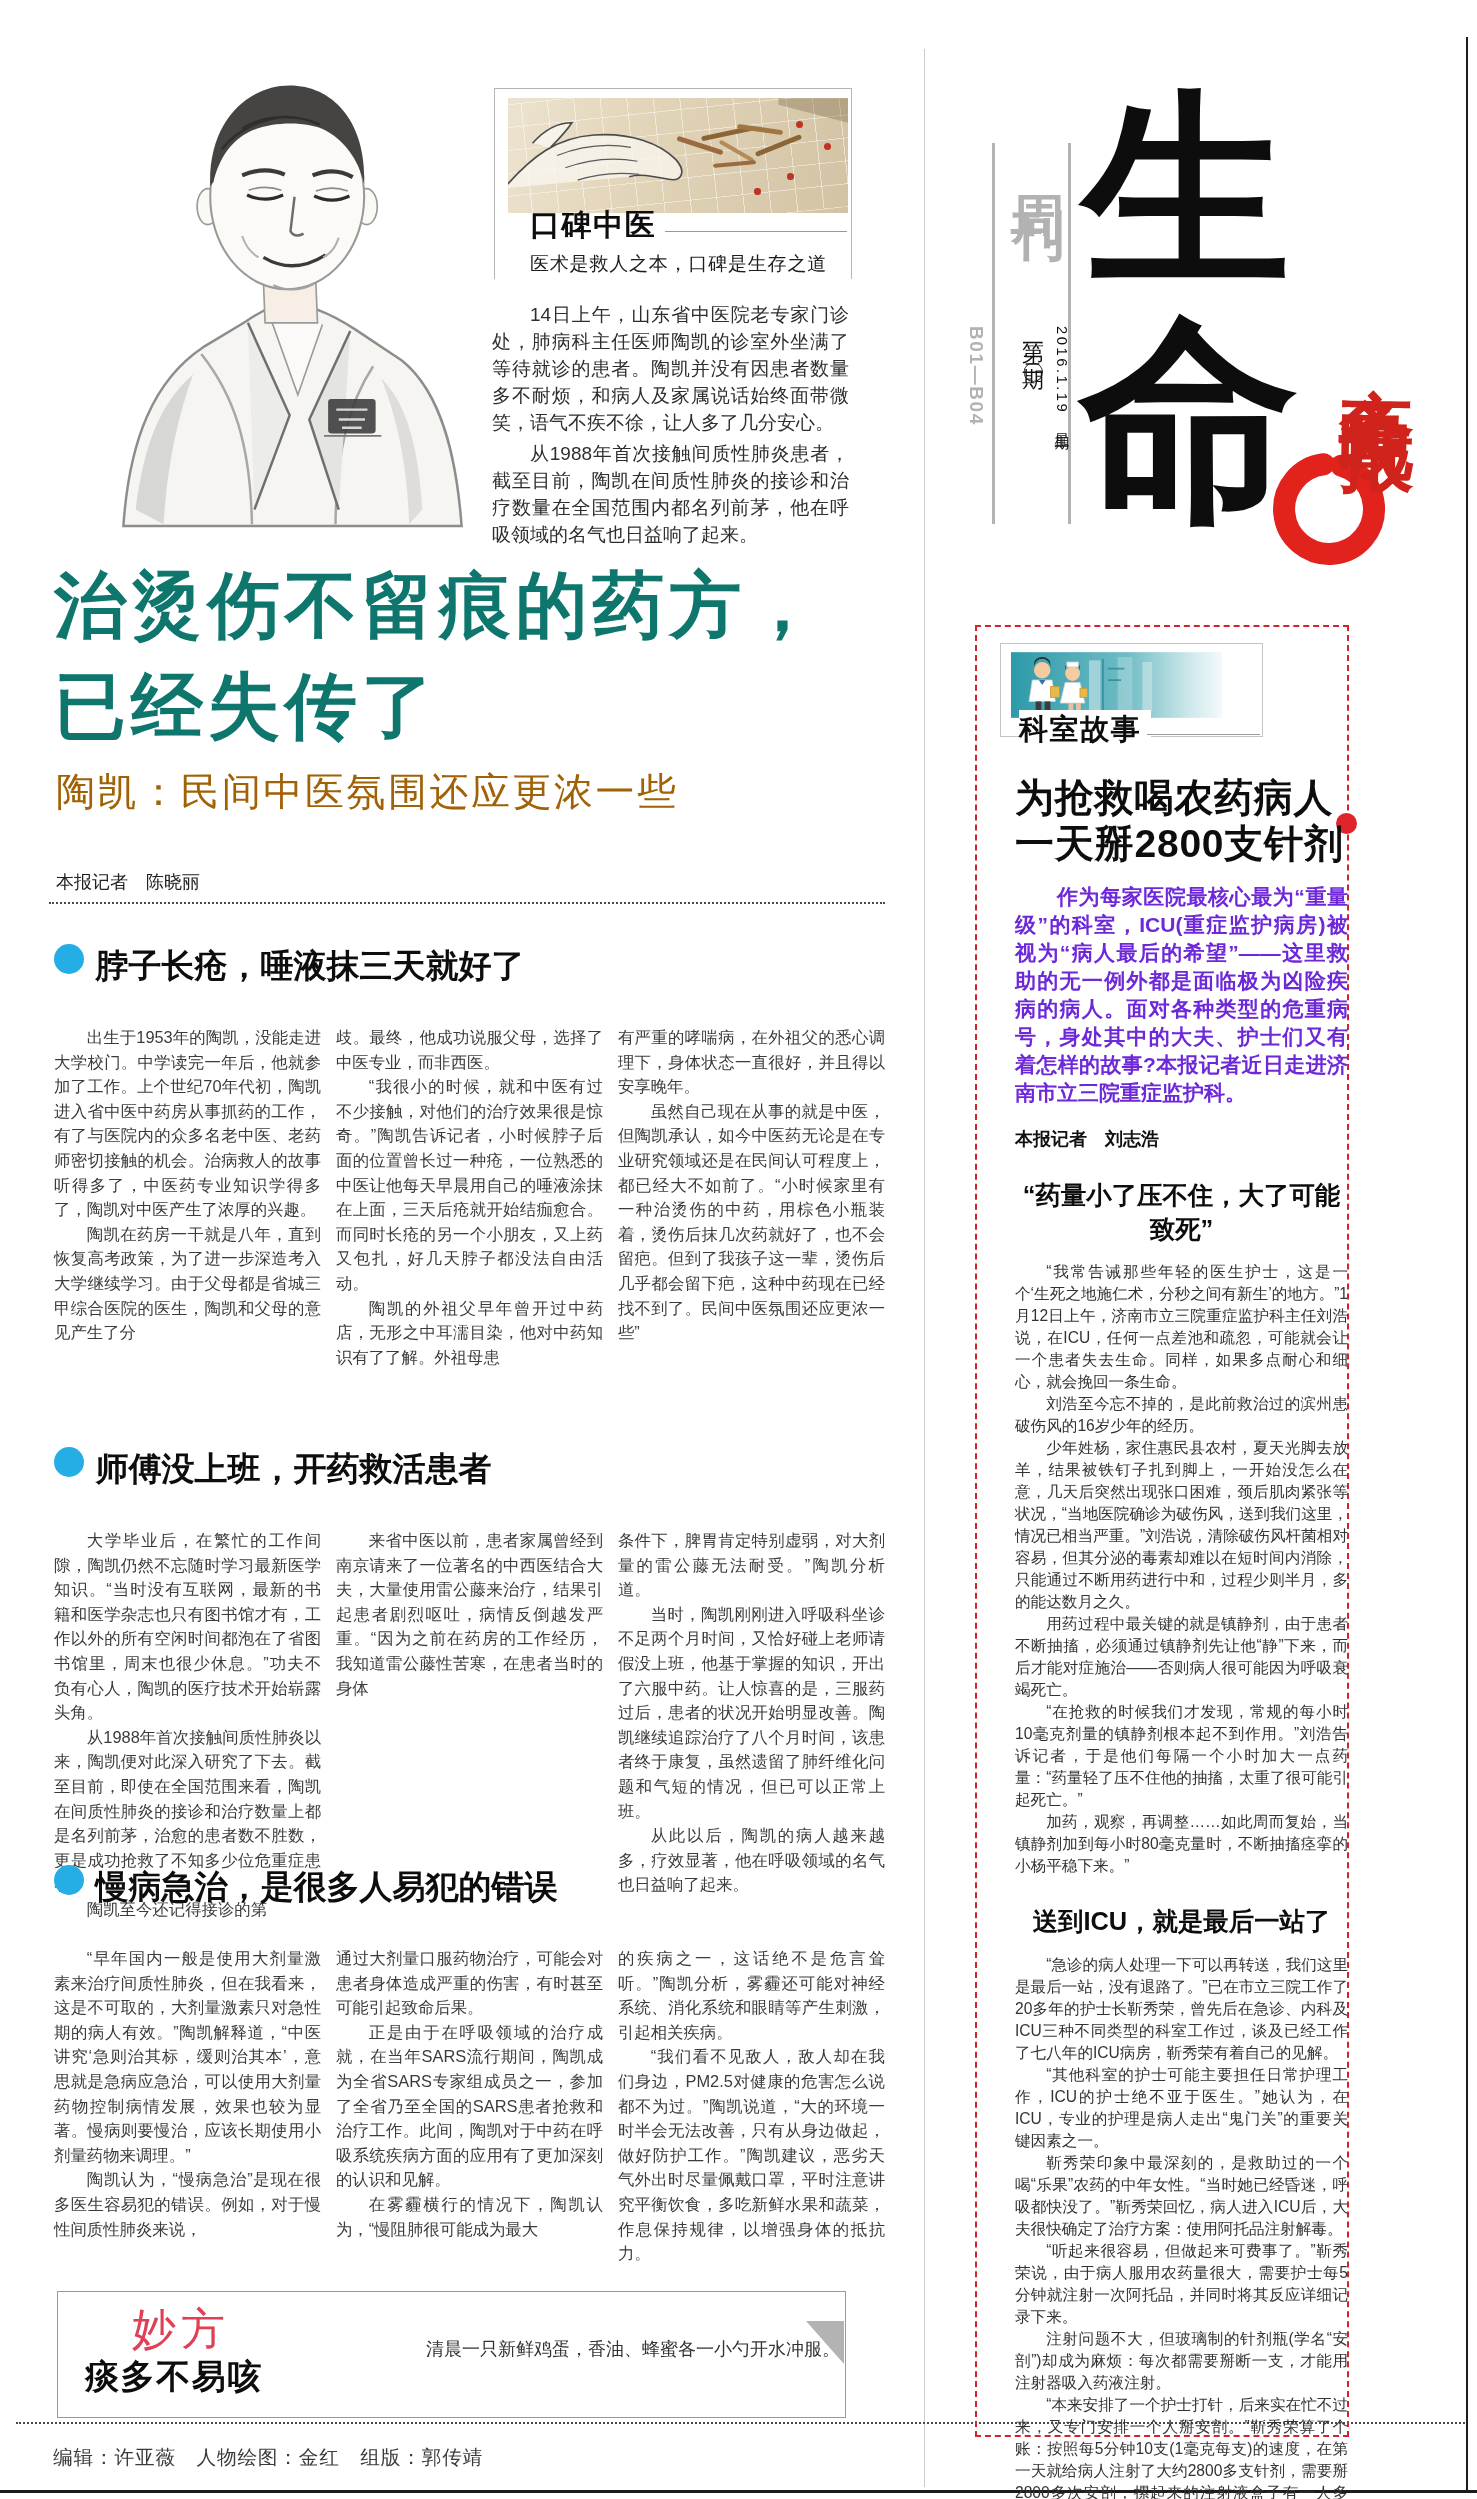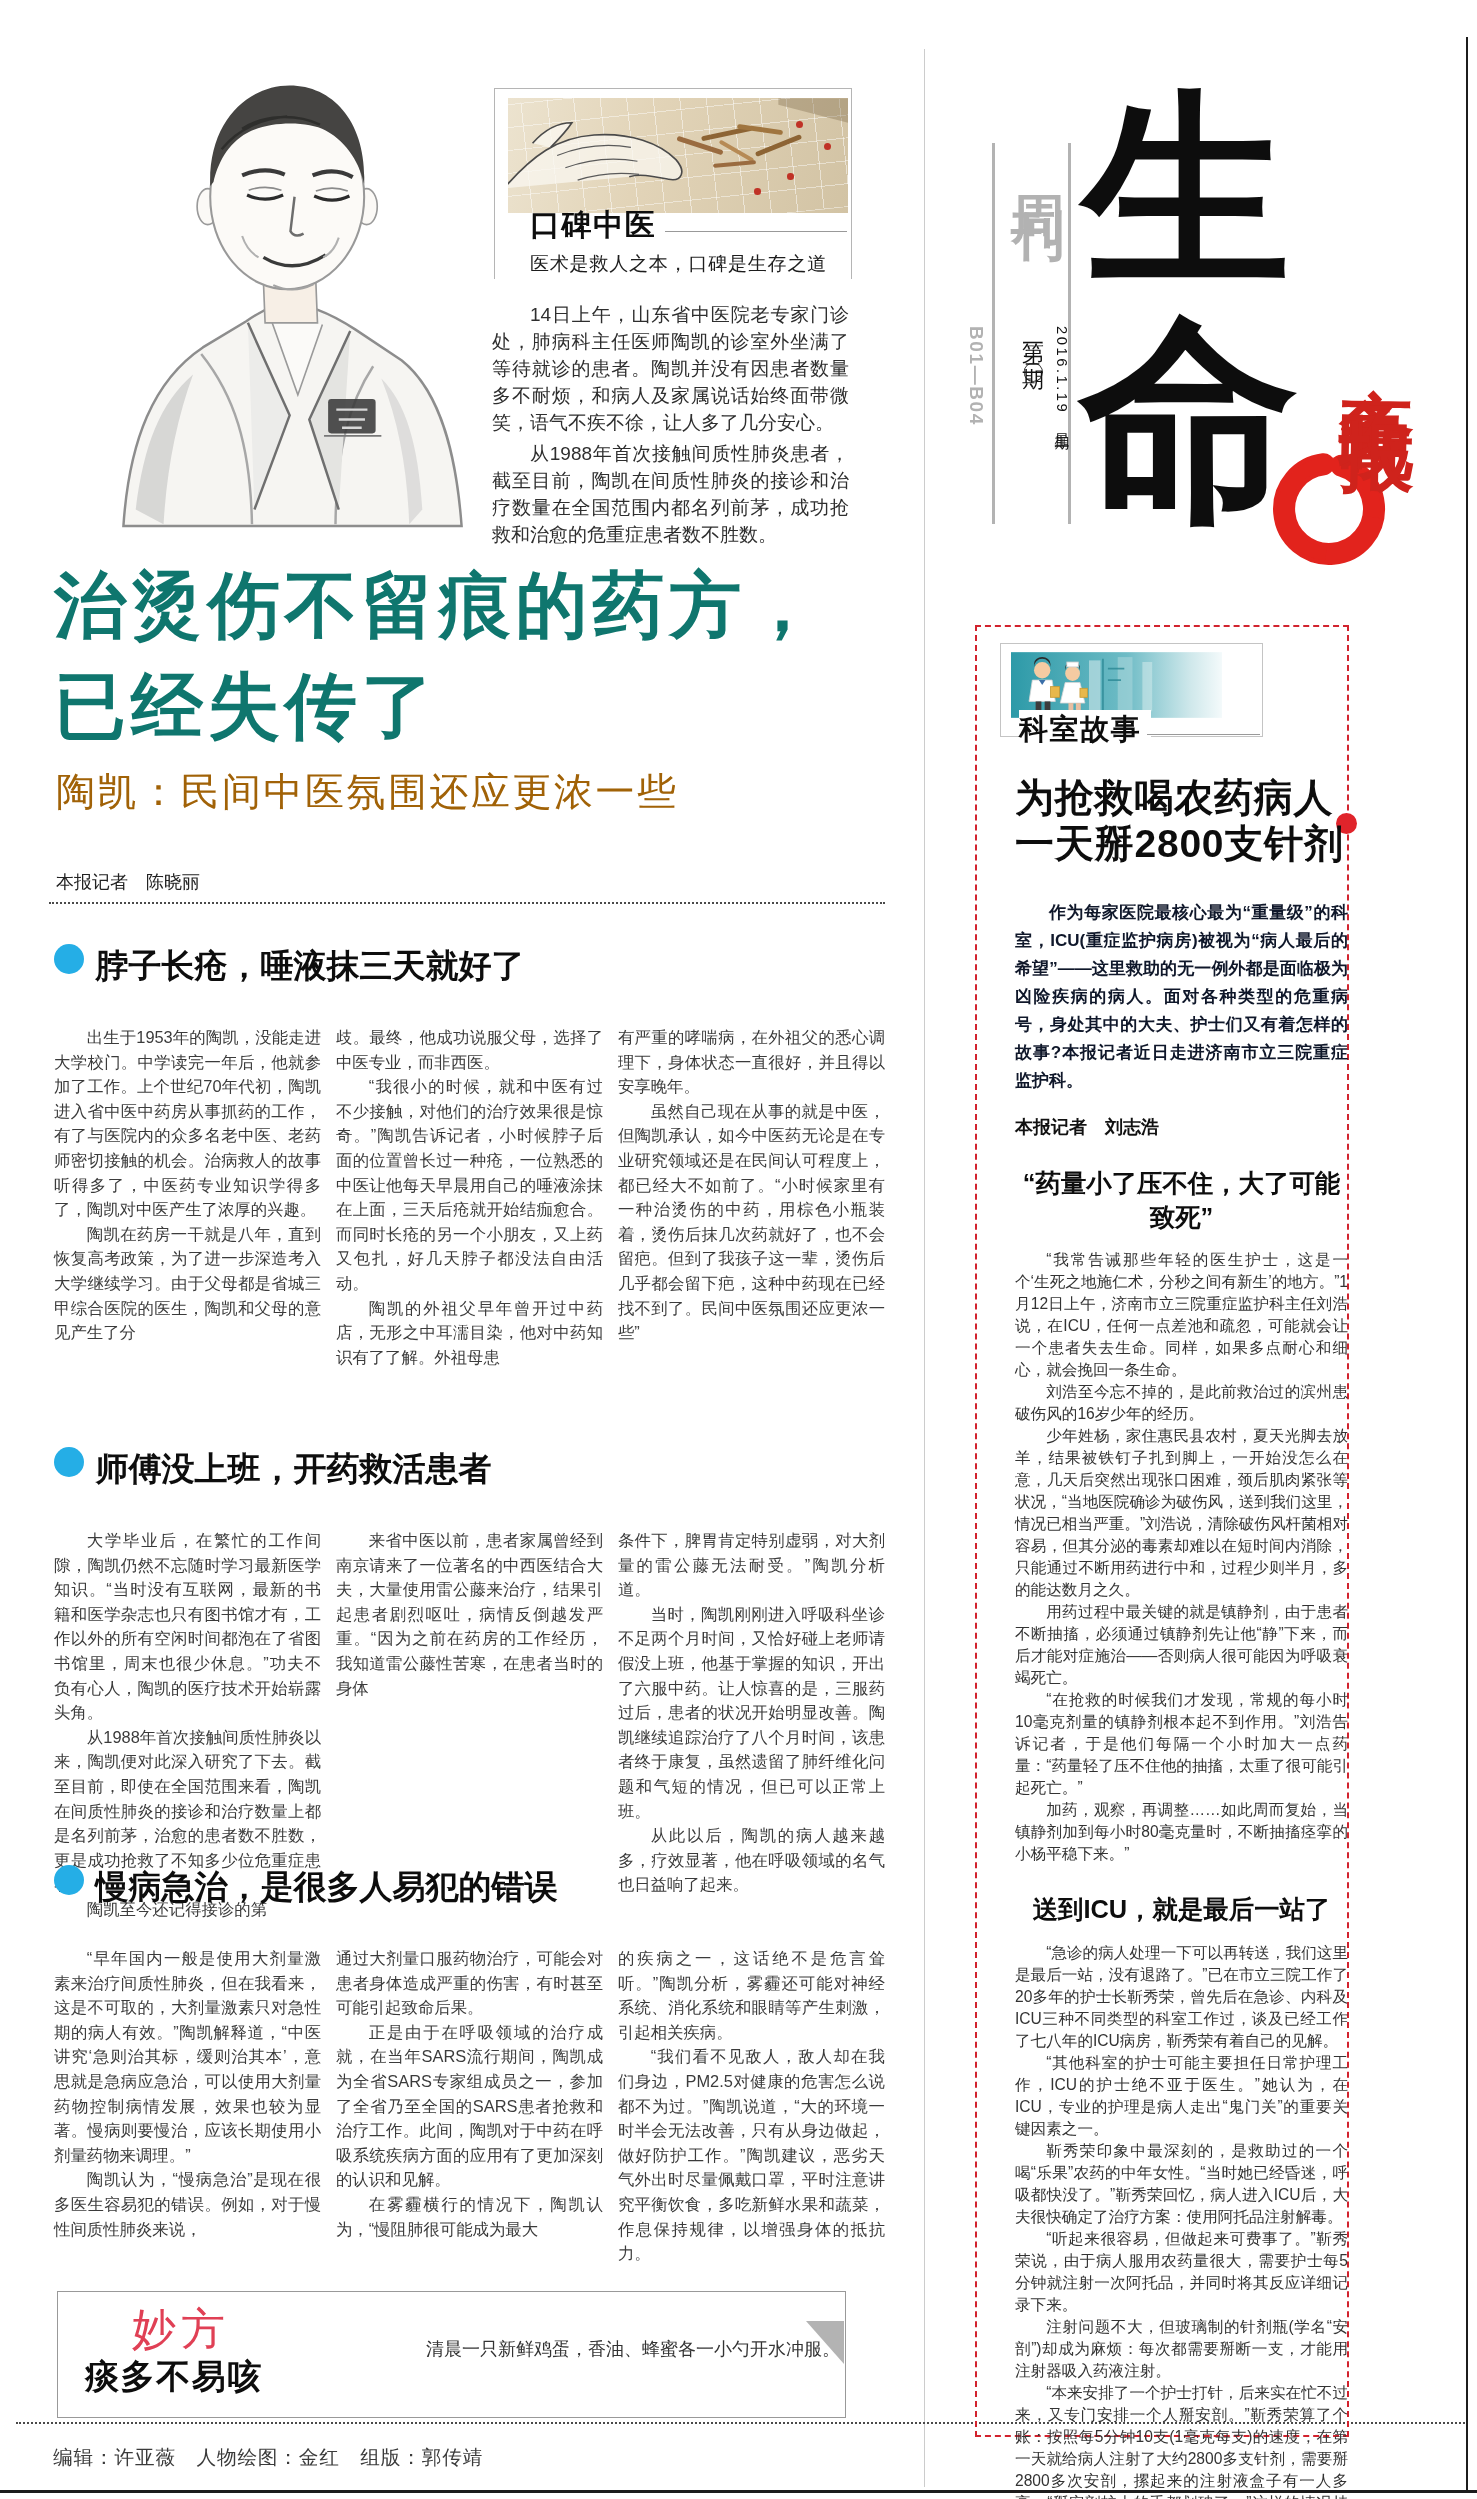--- a/index.html
+++ b/index.html
@@ -54,21 +54,21 @@
   .fold{width:0;height:0;border-top:43px solid #b3b3b3;border-left:38px solid transparent;}
   .credits{font-size:19.7px;color:#3b3b3b;letter-spacing:0.8px;}
   
   .feature-box{border:2.5px dashed #d2232e;}
   .red-dot{width:21px;height:21px;border-radius:50%;background:#e0242b;}
   .banner-frame{border:0.8px solid #c4c4c4;background:#fff;}
   .feature-tag{font-size:29px;font-weight:bold;color:#0d0d0d;background:#fff;letter-spacing:1.6px;}
   .tag-rule{height:0.8px;background:#9a9a9a;}
   .feature-content{width:333px;}
   .f-headline{font-size:39px;font-weight:bold;color:#0d0d0d;line-height:46px;letter-spacing:0.8px;}
-  .f-intro{margin-top:32px;font-size:17px;line-height:28px;font-weight:600;color:#0f172a;
+  .f-intro{margin-top:16px;font-size:21px;line-height:28px;font-weight:600;color:#6d28d9;
            text-align:justify;text-indent:2em;}
   .f-byline{margin-top:19.7px;font-size:18px;font-weight:bold;color:#111;}
   .f-subhead{margin:28px 0 14.8px 0;text-align:center;font-size:25.4px;font-weight:bold;color:#0d0d0d;}
   .f-sec p{margin:0;font-size:15.6px;line-height:22px;color:#333;text-align:justify;text-indent:2em;}
 </style>
 </head>
 <body>
 
 <div id="page">
 
@@ -135,21 +135,21 @@
     <div class="berry" style="left:288px;top:23px;width:7.4px;height:7.4px;"></div>
     <div class="berry" style="left:316px;top:45px;width:7.4px;height:7.4px;"></div>
     <div class="berry" style="left:279px;top:75px;width:6.6px;height:6.6px;"></div>
     <div class="berry" style="left:246px;top:90px;width:6.6px;height:6.6px;"></div>
   </div>
   <div class="abs profile-label" style="left:530px;top:205px;">口碑中医</div>
   <div class="abs profile-rule" style="left:665px;top:231px;width:182px;"></div>
   <div class="abs profile-slogan" style="left:530px;top:251px;">医术是救人之本，口碑是生存之道</div>
   <div class="abs profile-intro" style="left:488px;top:297px;">
       <p>14日上午，山东省中医院老专家门诊处，肺病科主任医师陶凯的诊室外坐满了等待就诊的患者。陶凯并没有因患者数量多不耐烦，和病人及家属说话始终面带微笑，语气不疾不徐，让人多了几分安心。</p>
-      <p>从1988年首次接触间质性肺炎患者，截至目前，陶凯在间质性肺炎的接诊和治疗数量在全国范围内都名列前茅，成功抢救和治愈的危重症患者数不胜数。</p>
+      <p>从1988年首次接触间质性肺炎患者，截至目前，陶凯在间质性肺炎的接诊和治疗数量在全国范围内都名列前茅，他在呼吸领域的名气也日益响了起来。</p>
     </div>
 
   <div class="abs headline" style="left:54px;top:569px;">治烫伤不留痕的药方，</div>
   <div class="abs headline" style="left:54px;top:670px;">已经失传了</div>
   <div class="abs subheadline" style="left:56px;top:765px;">陶凯：民间中医氛围还应更浓一些</div>
   <div class="abs byline" style="left:56px;top:870px;">本报记者　陈晓丽</div>
   <div class="abs dotted" style="left:49px;top:902px;width:836px;"></div>
 
   <div id="left-sections">
       <div class="abs section" style="left: 54px; top: 944px;">

